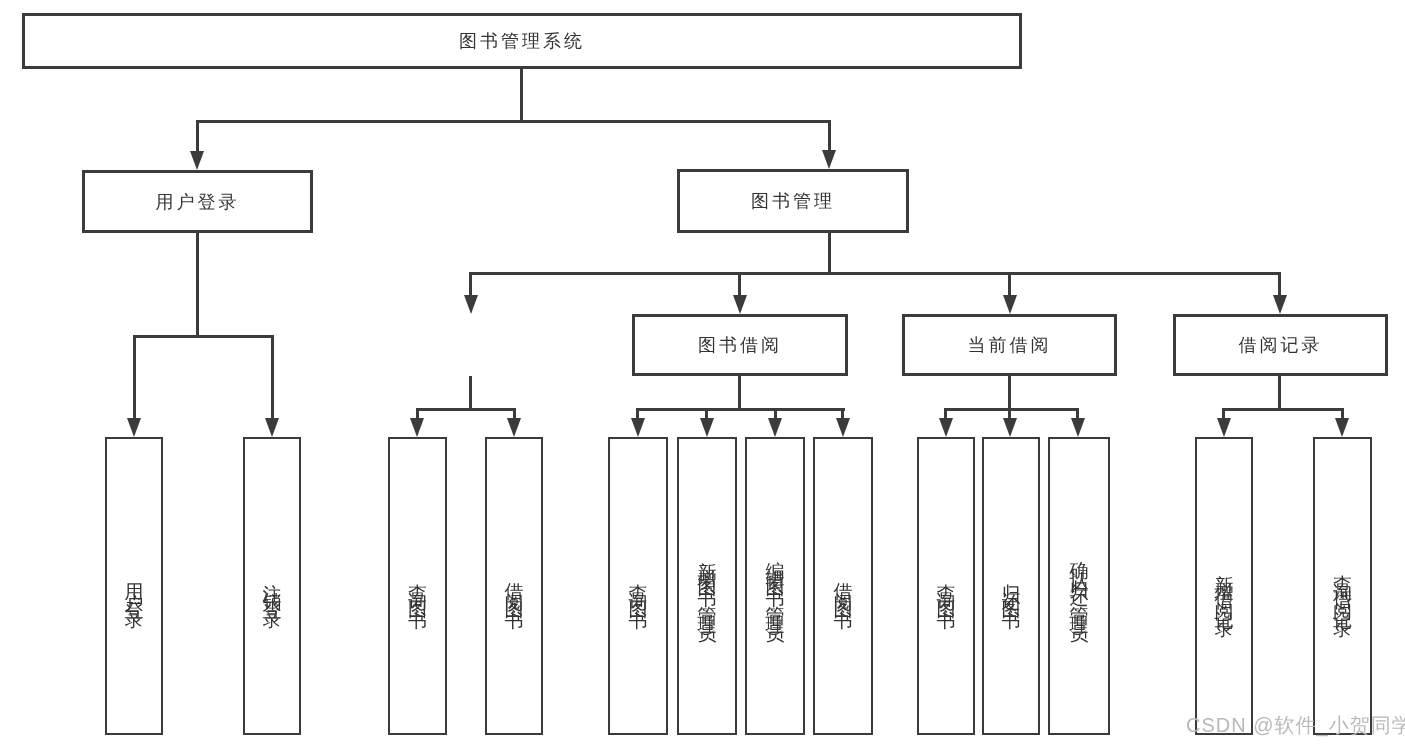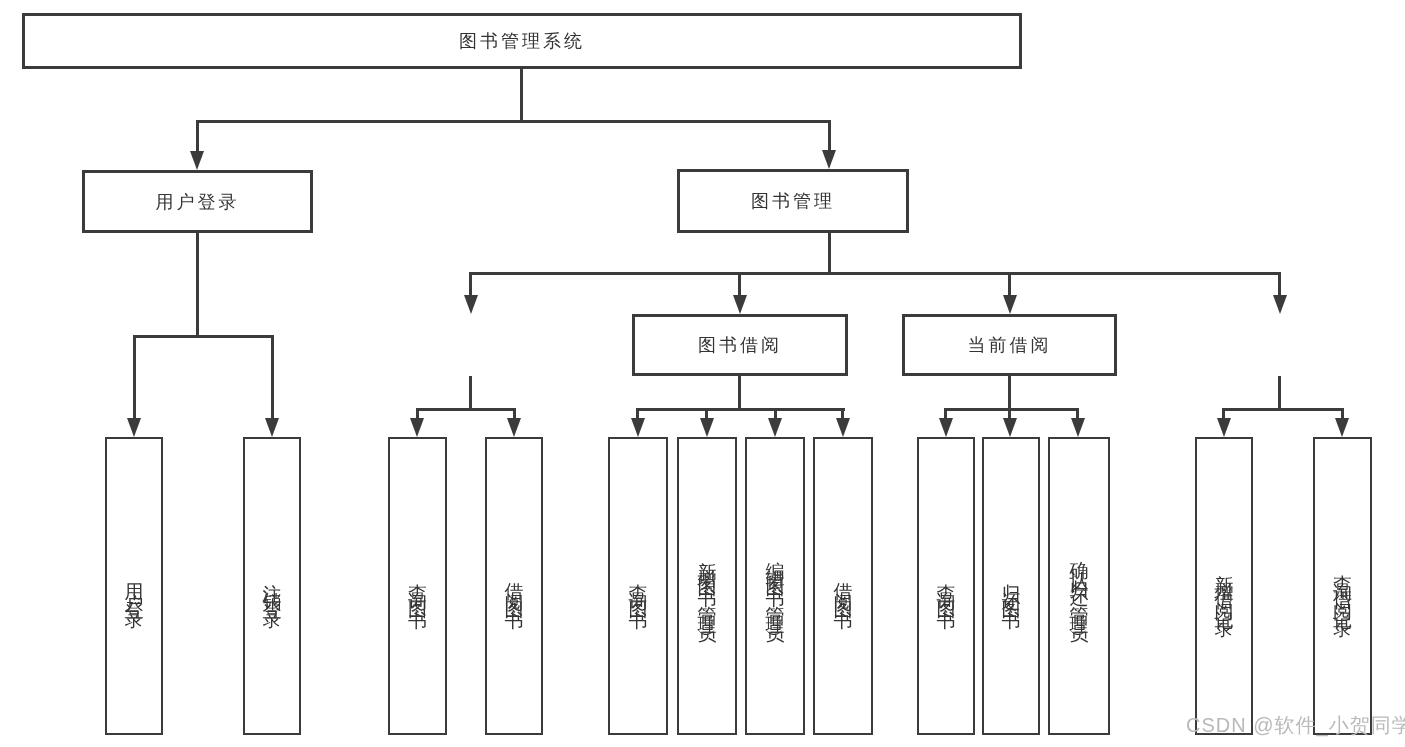--- a/index.html
+++ b/index.html
@@ -38,20 +38,21 @@
 
   <div class="box" style="left:82px;top:170px;width:231px;height:63px">用户登录</div>
 
   <div class="box" style="left:677px;top:169px;width:232px;height:64px">图书管理</div>
 
 
   <div class="box" style="left:632px;top:314px;width:216px;height:62px">图书借阅</div>
 
   <div class="box" style="left:902px;top:314px;width:215px;height:62px">当前借阅</div>
 
+  <div class="box" style="left:1173px;top:314px;width:215px;height:62px">借阅记录</div>
 
   <div class="box leaf" style="left:105px;top:437px;width:58px;height:298px">用户登录</div>
   <div class="box leaf" style="left:243px;top:437px;width:58px;height:298px">注销登录</div>
 
   <div class="box leaf" style="left:388px;top:437px;width:59px;height:298px">查询图书</div>
   <div class="box leaf" style="left:485px;top:437px;width:58px;height:298px">借阅图书</div>
 
   <div class="box leaf" style="left:608px;top:437px;width:60px;height:298px">查询图书</div>
   <div class="box leaf" style="left:677px;top:437px;width:60px;height:298px">新增图书（管理员）</div>
   <div class="box leaf" style="left:745px;top:437px;width:60px;height:298px">编辑图书（管理员）</div>

